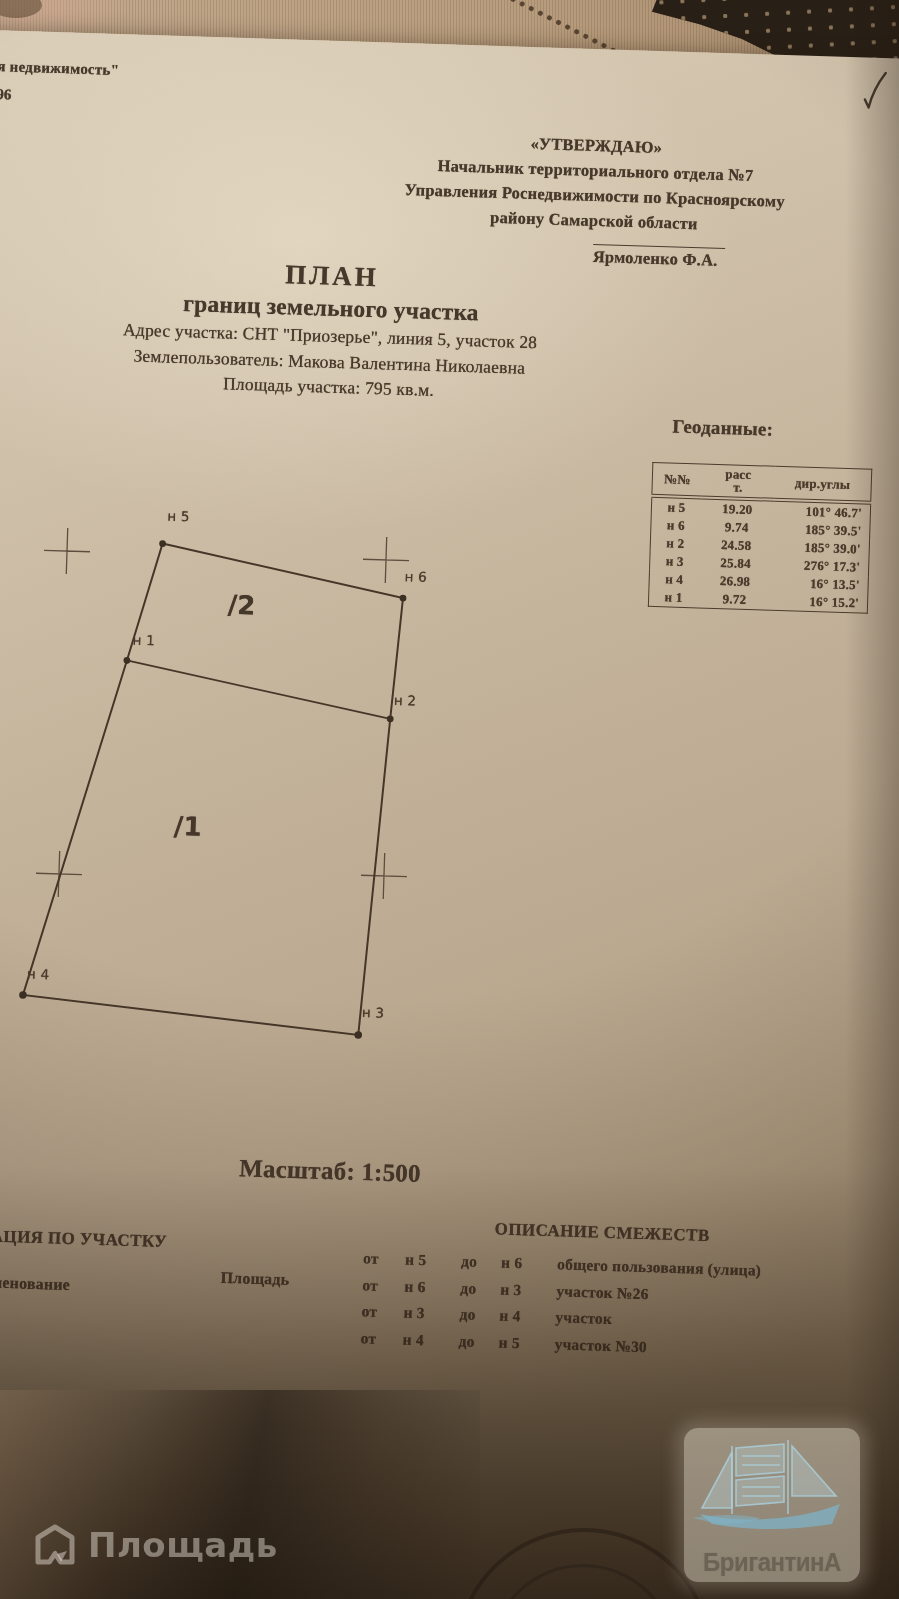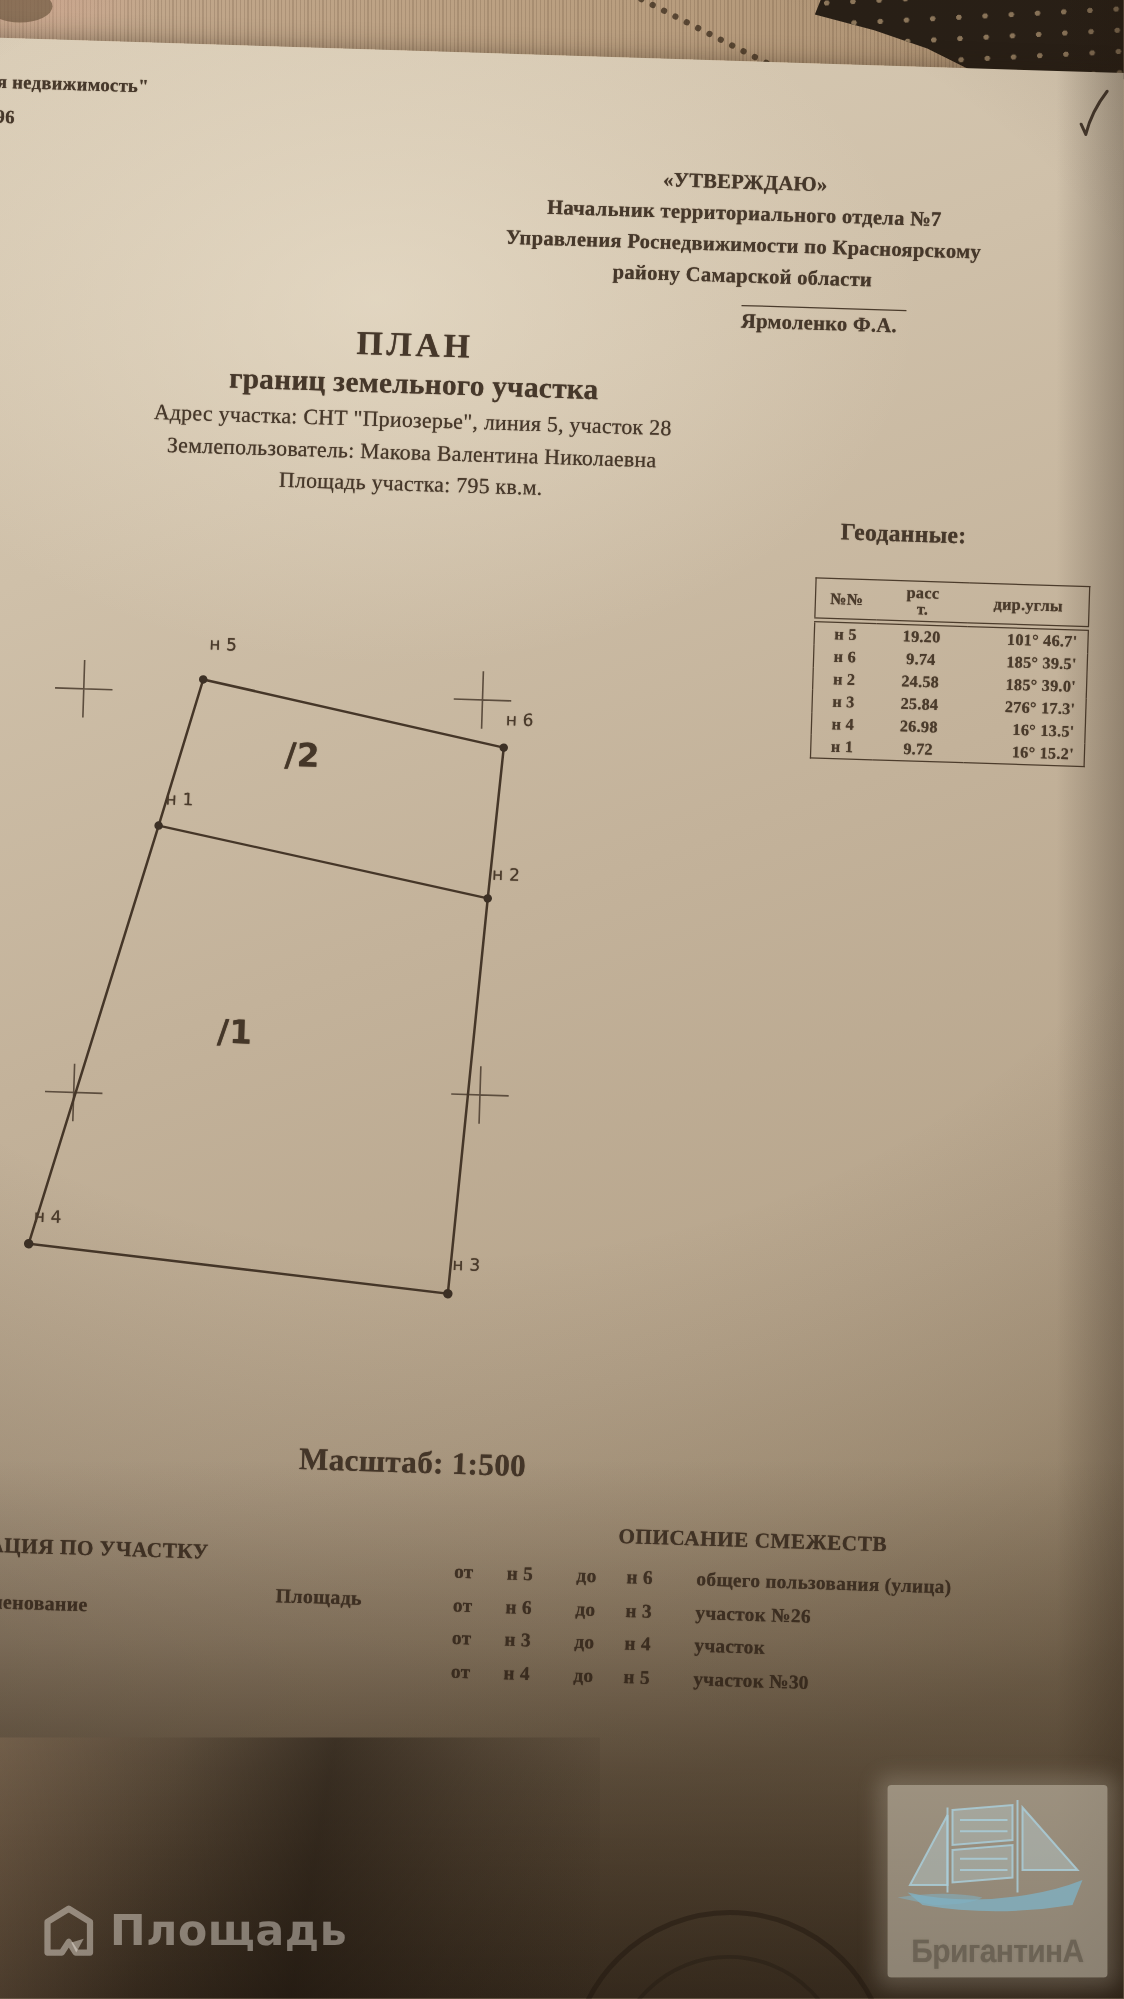--- a/index.html
+++ b/index.html
@@ -109,22 +109,22 @@
   .stamp1{left:455px;top:1528px;width:250px;height:250px;border:4px solid rgba(28,20,13,.42);}
   .stamp2{left:489px;top:1564px;width:182px;height:182px;border:3px solid rgba(28,20,13,.3);}
   
   .domclick{
     position:absolute;left:34px;top:1524px;display:flex;align-items:center;gap:12px;
     color:rgba(252,246,235,.42);
     font-family:"DejaVu Sans","Liberation Sans",sans-serif;
     font-size:34px;font-weight:700;letter-spacing:.5px;
   }
   .brig{
-    position:absolute;left:710px;top:1428px;width:176px;height:154px;
-    background:rgba(227,219,201,.5);border-radius:3px;
+    position:absolute;left:684px;top:1428px;width:176px;height:154px;
+    background:rgba(227,219,201,.5);border-radius:14px;
     box-shadow:0 0 16px 8px rgba(227,219,201,.22);
   }
   .brig-label{
     position:absolute;left:0;right:0;bottom:6px;text-align:center;
     font-family:"Liberation Sans","DejaVu Sans",sans-serif;
     font-size:24px;font-weight:700;color:rgba(106,98,84,.92);
     letter-spacing:-.5px;transform:scaleY(1.08);
     text-shadow:0 0 1px rgba(106,98,84,.5);
   }
 </style>

